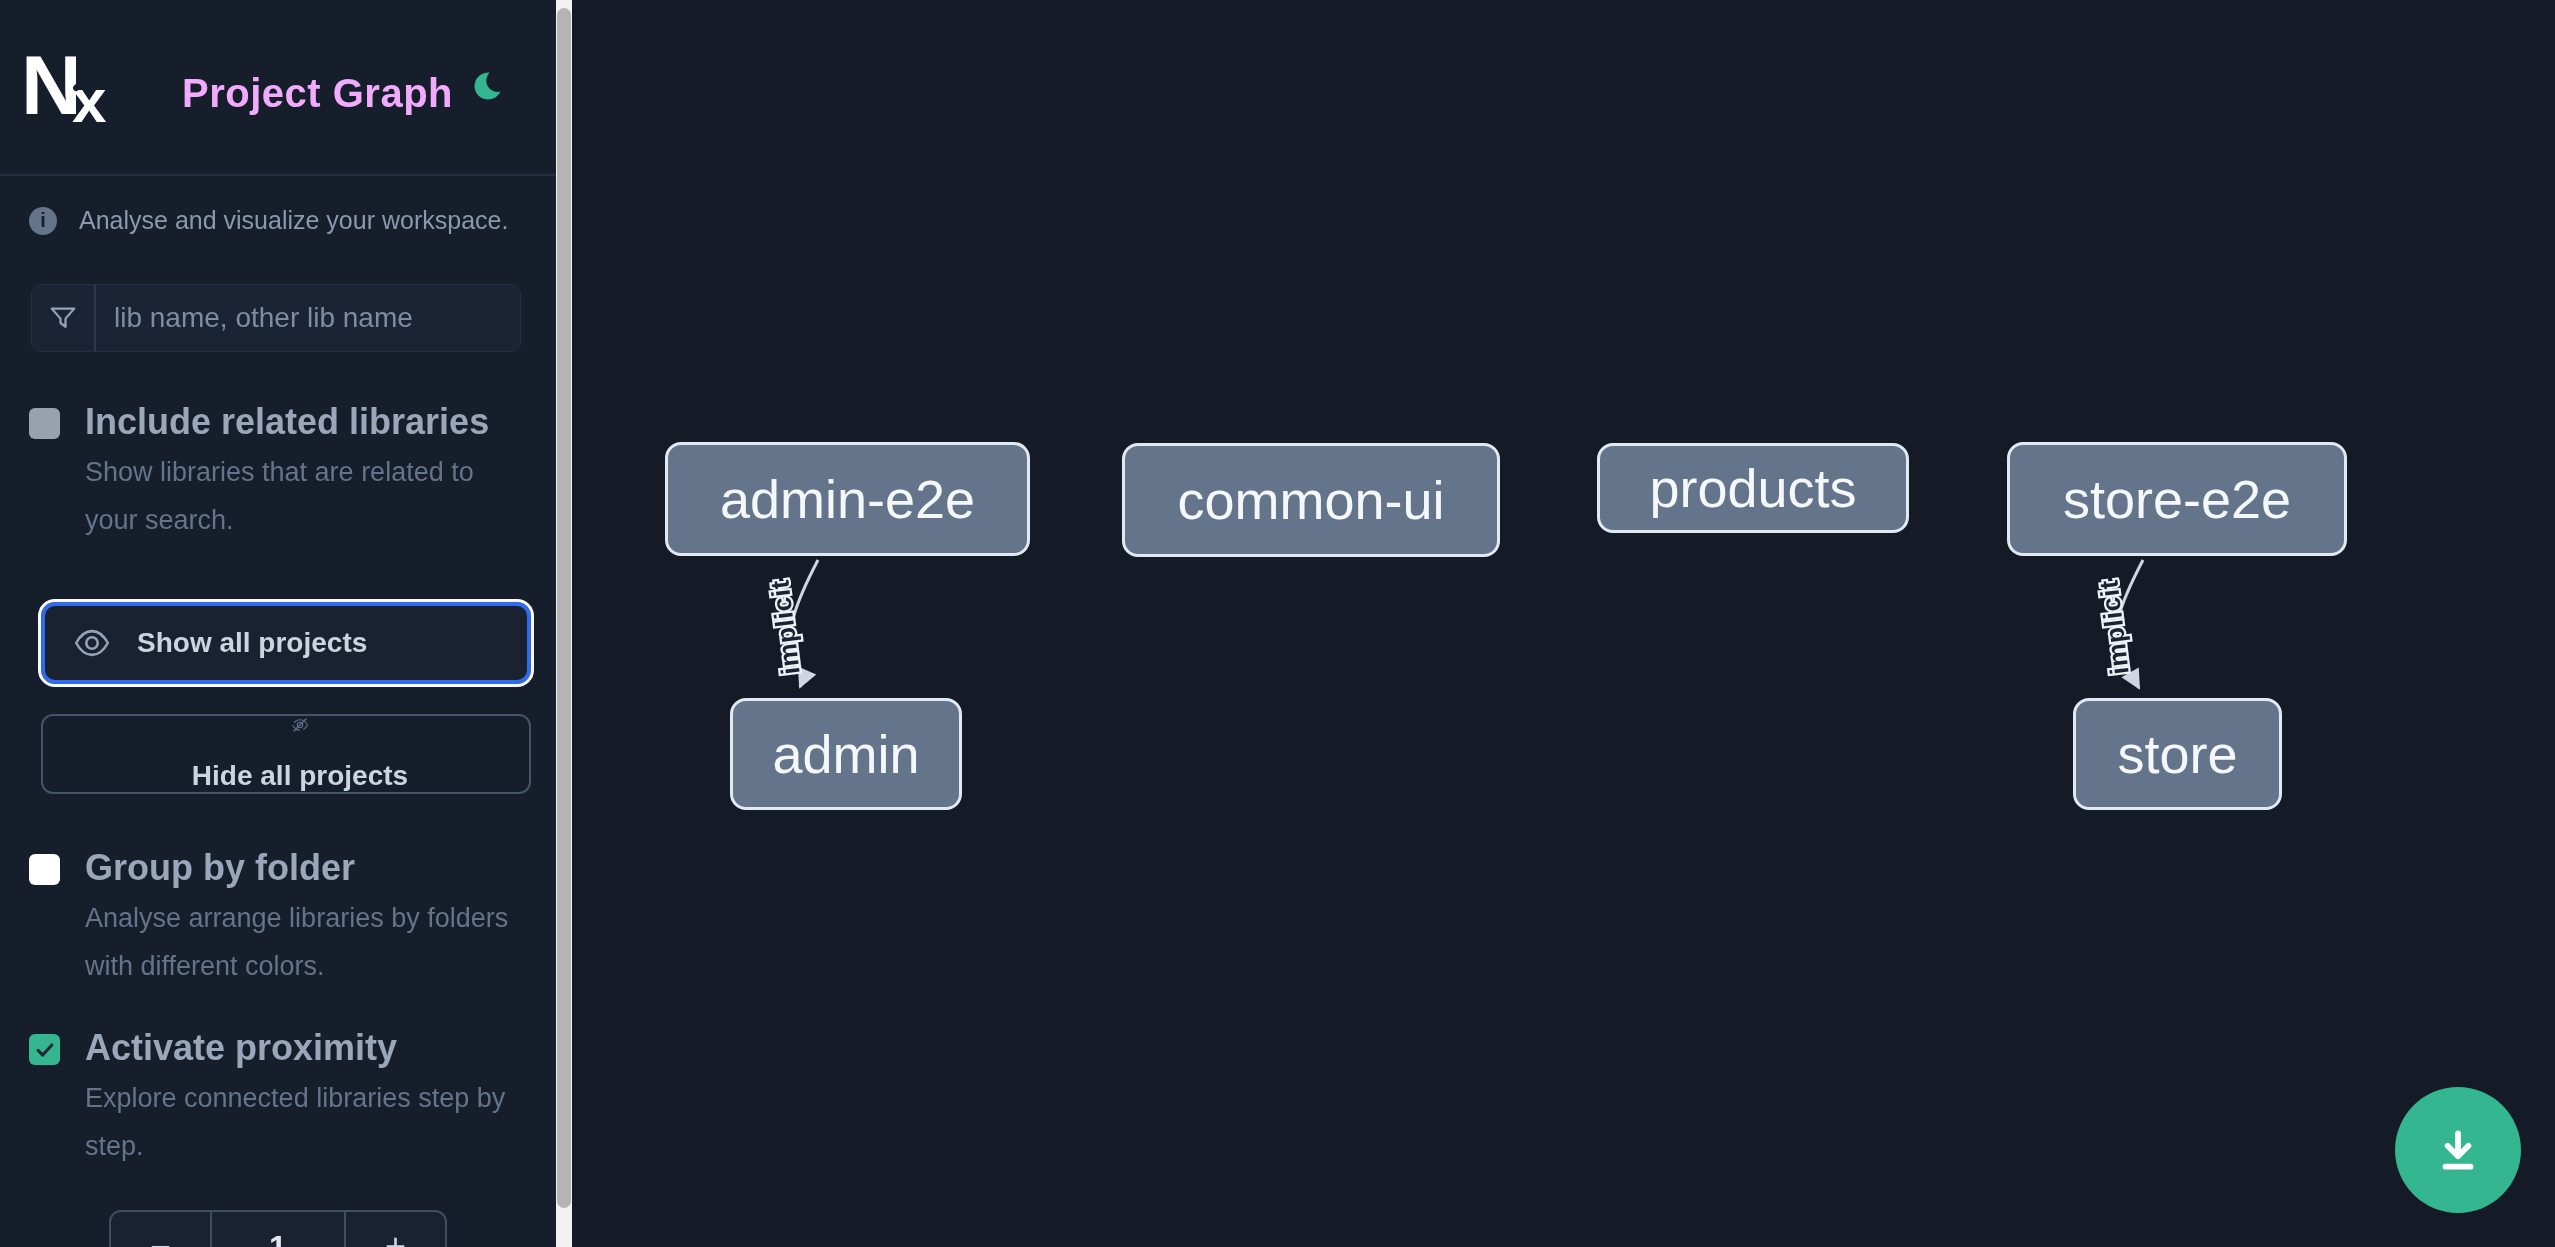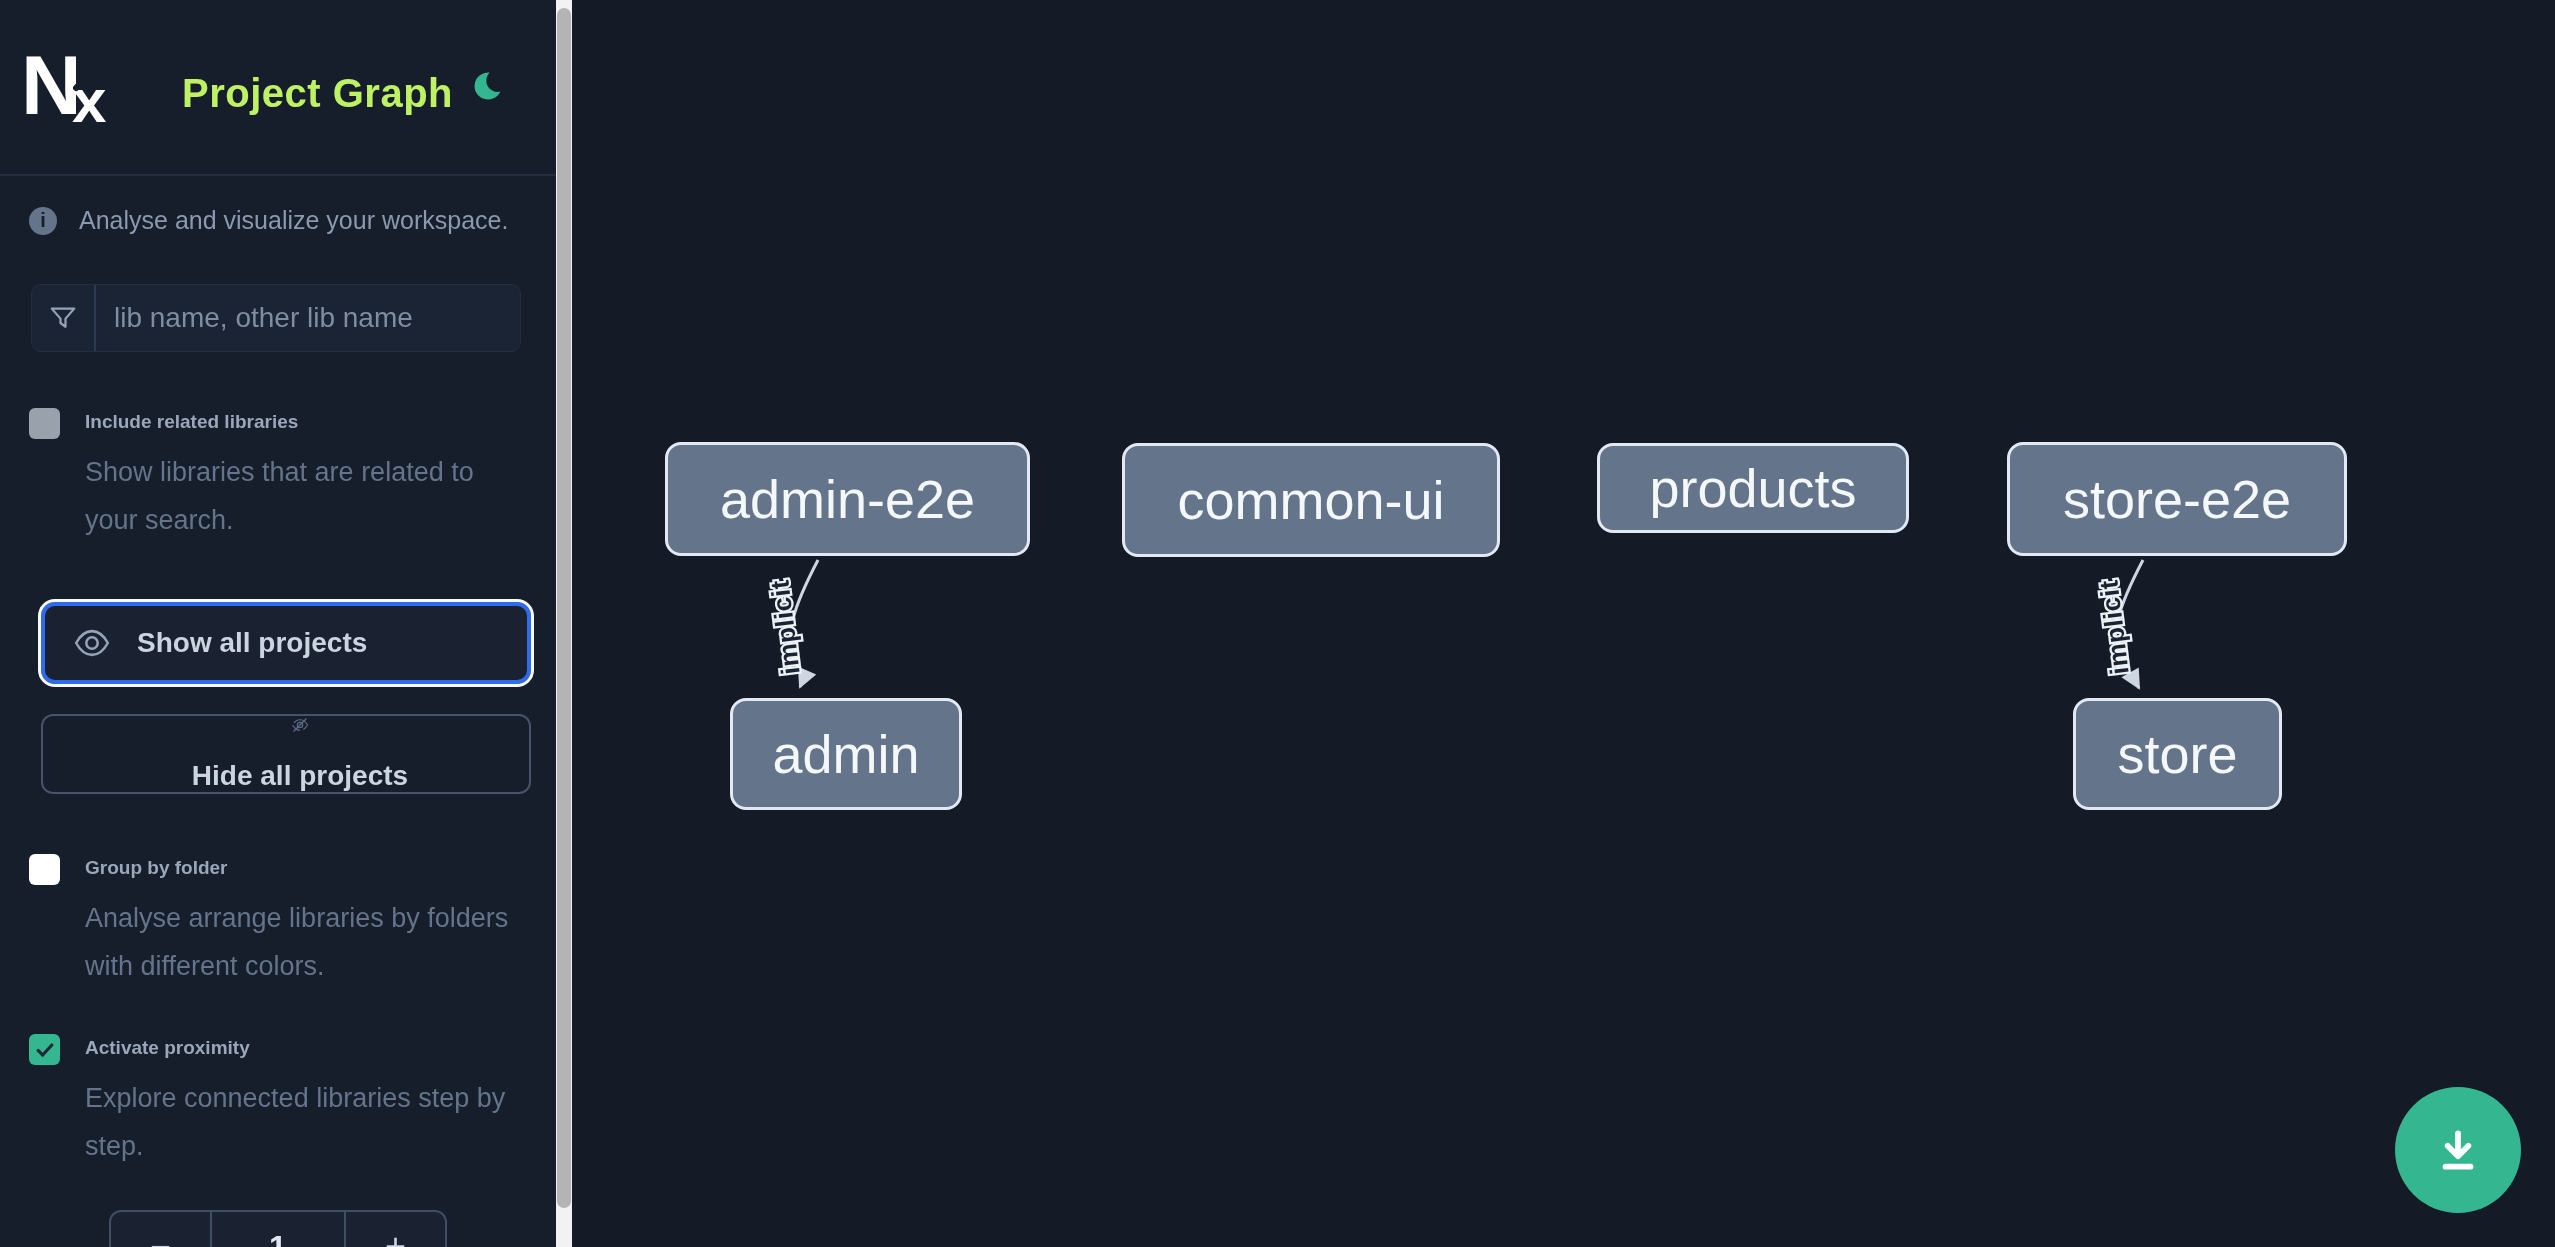--- a/index.html
+++ b/index.html
@@ -7,21 +7,21 @@
   html,body { width:2555px; height:1247px; overflow:hidden; background:#141a26;
               font-family:"Liberation Sans", sans-serif; }
 
   
   .sidebar { position:absolute; left:0; top:0; width:556px; height:1247px;
              background:#161d2b; }
 
   .sb-header { height:176px; display:flex; align-items:center;
                border-bottom:2px solid #242e40; }
   .nx-logo { margin-left:26px; width:100px; height:70px; overflow:visible; }
-  .app-title { margin-left:56px; font-size:40px; font-weight:700; color:#bef264;
+  .app-title { margin-left:56px; font-size:40px; font-weight:700; color:#f0abfc;
                letter-spacing:0.5px;margin-top:13px; }
   .moon { margin-left:auto; margin-right:52px; width:36px; height:36px; }
 
   .info-row { margin:30px 0 0 29px; display:flex; align-items:center; gap:22px; }
   .info-icon { width:28px; height:28px; border-radius:50%; background:#64748b;
                color:#161d2b; font-size:20px; font-weight:700;
                display:flex; align-items:center; justify-content:center; }
   .info-text { font-size:25px; color:#8b99ae; }
 
   .search-box { margin:49px 10px 0 31px; width:490px; height:68px; background:#1b2434;
@@ -32,21 +32,21 @@
   .search-input { flex:1; background:transparent; border:none; outline:none;
                   font-size:28px; color:#cbd5e1; padding:0 18px;
                   font-family:"Liberation Sans", sans-serif; }
   .search-input::placeholder { color:#7e8da2; }
 
   .option-row { margin-left:29px; display:flex; gap:25px; width:500px; }
   .cb { width:31px; height:31px; border-radius:6px; flex-shrink:0; margin-top:4px; }
   .cb-disabled { background:#99a1ad; }
   .cb-white { background:#ffffff; }
   .cb-green { background:#34b790; display:flex; align-items:center; justify-content:center; }
-  .opt-label { font-size:19px; font-weight:700; color:#9aa7ba; line-height:36px; }
+  .opt-label { font-size:36px; font-weight:700; color:#9aa7ba; line-height:36px; }
   .opt-desc { font-size:27px; color:#64748b; line-height:48px; margin-top:8px; width:432px; }
 
   .btn { margin-left:41px; width:490px; display:flex; align-items:center; gap:26px;
          padding-left:28px; color:#cbd5e1; font-size:28px; font-weight:600;
          background:#1a2231; cursor:pointer; }
   .btn-show { margin-top:58px; height:82px; border:4px solid #2f6bea; border-radius:14px;
               outline:3px solid #f8fafc; }
   .btn-hide { margin-top:30px; height:80px; border:2px solid #46536a; border-radius:12px;
               background:transparent;flex-direction:column; }
 

